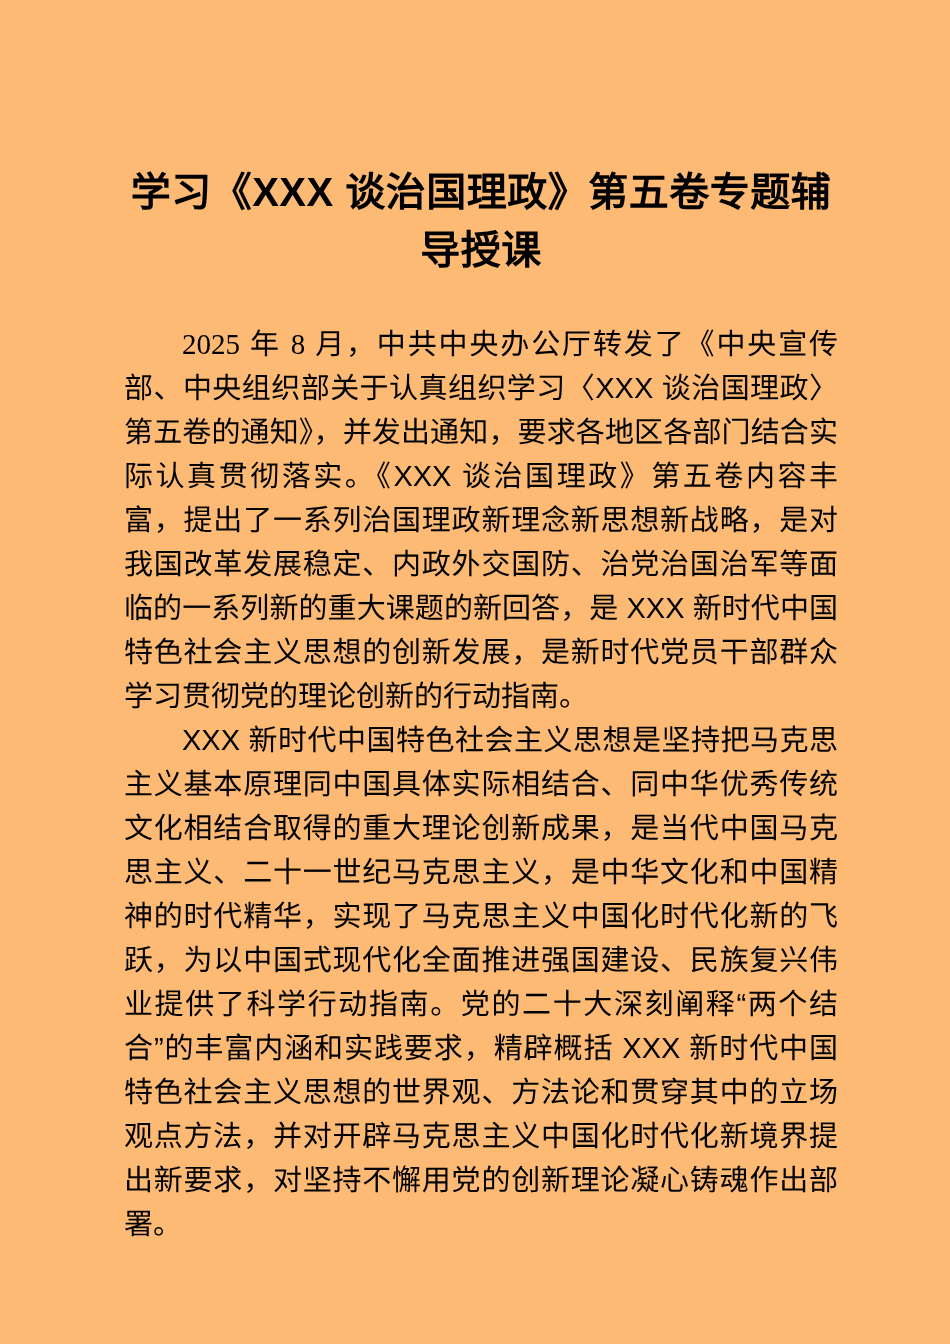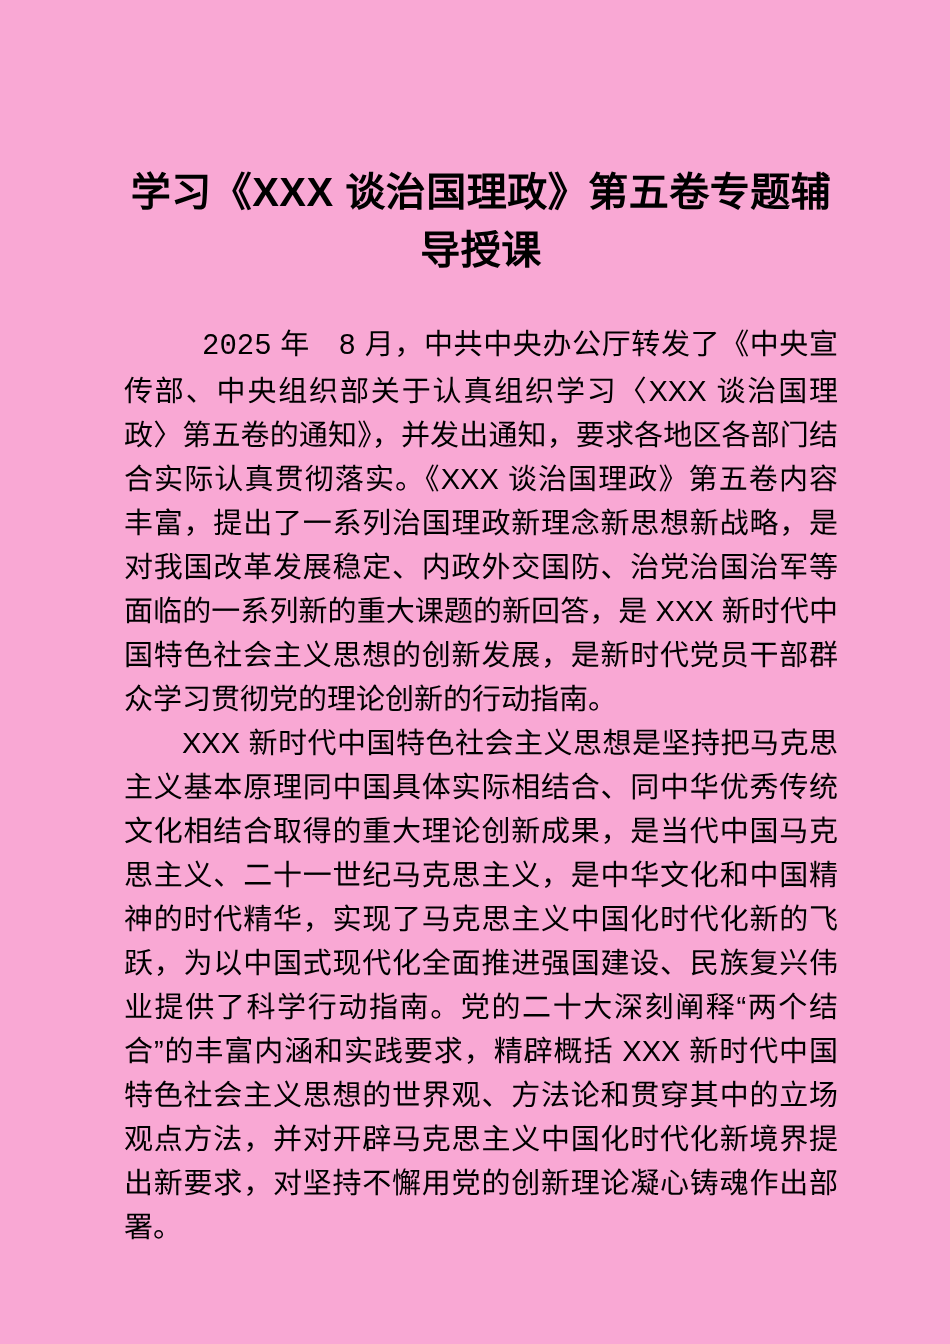--- a/index.html
+++ b/index.html
@@ -6,21 +6,21 @@
 
   html, body {
     background: #ffffff;
   }
 
   .page {
     position: relative;
     width: 950px;
     height: 1344px;
     margin: 0 auto;
-    background: #f9a8d4;
+    background: #fdba74;
     color: #000000;
     overflow: hidden;
     font-family: "Liberation Sans", "DejaVu Sans", sans-serif;
     padding: 163px 112px 0 124px;
   }
 
   .doc-title {
     font-size: 40px;
     line-height: 58px;
     font-weight: bold;
@@ -36,22 +36,21 @@
   .doc-body p {
     font-size: 29px;
     line-height: 44px;
     text-align: justify;
     text-indent: 58px; 
     color: #000000;
     word-break: break-word;
   }
 
   .latin-serif {
-    font-family: Liberation Mono, monospace;
-    margin-left: 20px;
+    font-family: Liberation Serif, serif;
   }
 </style>
 </head>
 <body>
 
 <div class="page">
   <h1 class="doc-title">学习《XXX 谈治国理政》第五卷专题辅导授课</h1>
 
   <div class="doc-body">
       <p><span class="latin-serif">2025</span> 年 <span class="latin-serif">8</span> 月，中共中央办公厅转发了《中央宣传部、中央组织部关于认真组织学习〈XXX 谈治国理政〉第五卷的通知》，并发出通知，要求各地区各部门结合实际认真贯彻落实。《XXX 谈治国理政》第五卷内容丰富，提出了一系列治国理政新理念新思想新战略，是对我国改革发展稳定、内政外交国防、治党治国治军等面临的一系列新的重大课题的新回答，是 XXX 新时代中国特色社会主义思想的创新发展，是新时代党员干部群众学习贯彻党的理论创新的行动指南。</p>

